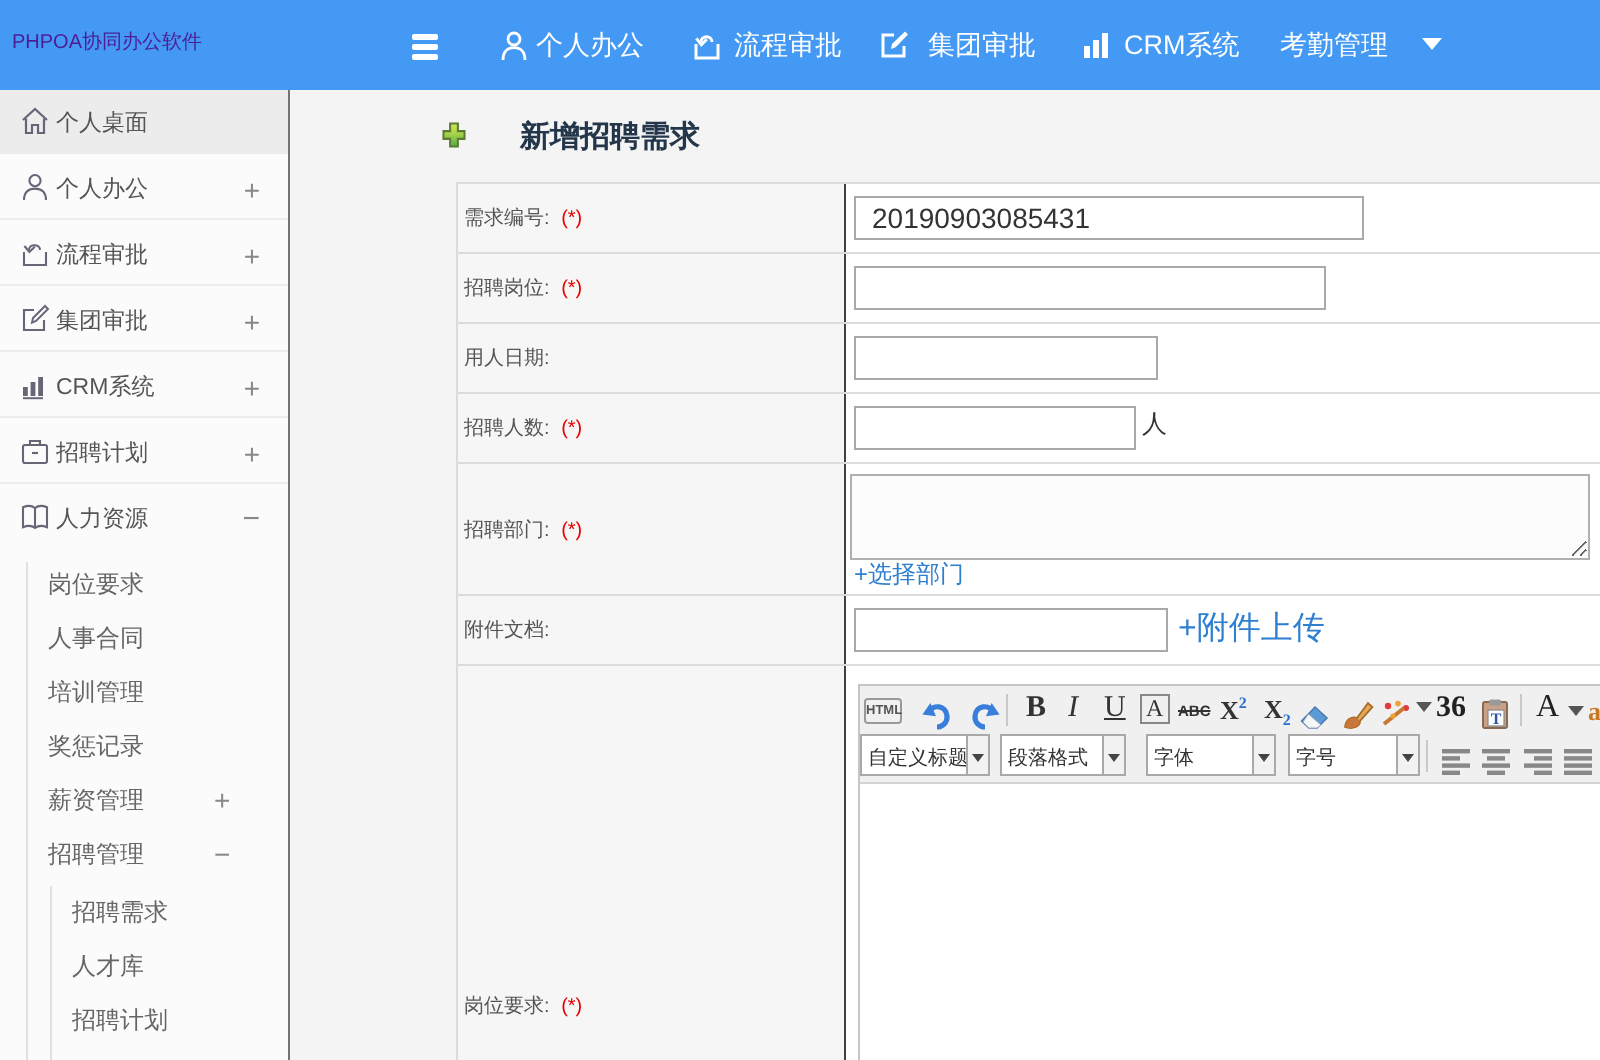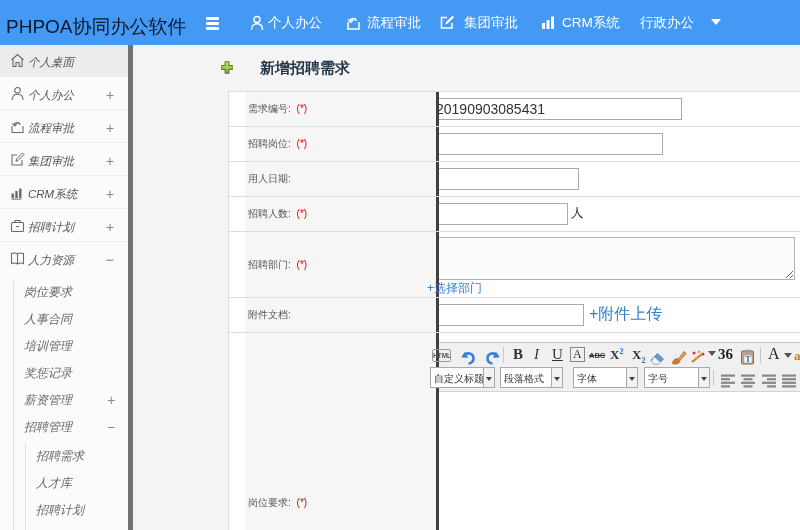--- a/index.html
+++ b/index.html
@@ -1,26 +1,26 @@
 <!DOCTYPE html>
 <html><head>
 <meta charset="utf-8">
 <style>
 * { margin:0; padding:0; box-sizing:border-box; }
 html,body { width:800px; height:530px; overflow:hidden; font-family:"Liberation Sans",sans-serif; background:#f4f4f4; }
 
 .topbar { position:absolute; left:0; top:0; width:800px; height:45px; background:#4499f4; color:#fff; z-index:5; }
-.logo { position:absolute; left:6px; top:14px; font-size:19px; color:#0f172a; }
+.logo { position:absolute; left:6px; top:14px; font-size:10px; color:#4c1d95; }
 .burger { position:absolute; left:206px; top:17px; width:13px; height:13px; }
 .burger i { display:block; height:3px; background:#fff; margin-bottom:2px; border-radius:1px; }
 .tmenu { position:absolute; top:0; height:45px; font-size:13.5px; color:#fff; }
 .tmenu .ic { position:absolute; top:15px; }
 .tmenu .tx { position:absolute; top:14px; white-space:nowrap; }
 
-.sidebar { position:absolute; left:0; top:45px; width:133px; height:485px; background:#fbfbfb; border-right:5px solid #737373; z-index:4;font-style:italic; }
+.sidebar { position:absolute; left:0; top:45px; width:145px; height:485px; background:#fbfbfb; border-right:1px solid #737373; z-index:4; }
 .sitem { position:relative; height:33px; line-height:36px; border-bottom:1px solid #ececec; color:#555; font-size:11.5px; }
 .sitem:first-child { height:32px; line-height:35px; background:#ececec; }
 .sitem .sic { position:absolute; left:10px; top:9px; width:15px; height:15px; }
 .sitem:first-child .sic { top:8px; }
 .sitem .stx { position:absolute; left:28px; }
 .sitem .pm { position:absolute; right:14px; top:0; color:#888; font-size:14px; font-family:"Liberation Sans",sans-serif; }
 .sub1 { position:relative; padding:4px 0 0 0; }
 .sub1:before { content:""; position:absolute; left:13px; top:6px; bottom:-200px; width:1px; background:#e0e0e0; }
 .s1item { position:relative; height:27px; line-height:27px; color:#666; font-size:12px; padding-left:24px; }
 .s1item .pm { position:absolute; left:107px; top:0; color:#888; font-size:14px; }
@@ -28,21 +28,21 @@
 .sub2:before { content:""; position:absolute; left:25px; top:2px; bottom:-100px; width:1px; background:#e0e0e0; }
 .s2item { position:relative; height:27px; line-height:30px; color:#666; font-size:12px; padding-left:36px; }
 
 .content { position:absolute; left:146px; top:45px; width:654px; height:485px; background:#f4f4f4; }
 .ctitle { position:absolute; left:70px; top:14px; height:28px; }
 .ctitle .plus { position:absolute; left:5px; top:2px; width:12px; height:13px; }
 .ctitle .ttx { position:absolute; left:22px; top:0px; font-size:15px; font-weight:bold; color:#24364a; white-space:nowrap;margin-left:22px; }
 
 .ftable { position:absolute; left:82px; top:46px; width:572px; border-left:1px solid #dcdcdc; border-top:1px solid #dcdcdc; background:#fff; }
 .frow { position:relative; width:100%; border-bottom:1px solid #dcdcdc; }
-.fl { position:absolute; left:16px; top:0; bottom:0; width:194px; background:#f6f6f6; border-right:3px solid #404040; }
+.fl { position:absolute; left:0; top:0; bottom:0; width:194px; background:#f6f6f6; border-right:1px solid #404040; }
 .fl .lt { position:absolute; left:3px; top:50%; margin-top:-7px; font-size:10px; color:#555; white-space:nowrap; }
 .req { color:#e60000; margin-left:3px; }
 .fr { margin-left:195px; padding:6px 0 0 3px; }
 input.ti { height:22px; border:1px solid #a9a9a9; background:#fff; font-size:14px; color:#333; padding:0 4px; font-family:"Liberation Sans",sans-serif; vertical-align:top; }
 .lnk { color:#2e7fd0; font-size:12px; text-decoration:none; }
 textarea.ta { width:370px; height:43px; border:1px solid #b0b0b0; background:#fcfcfc; resize:both; display:block; margin-left:-2px; }
 .unit { font-size:12.5px; color:#333; margin-left:3px; }
 
 .ed { margin:0 0 0 2px; width:1000px; border:1px solid #c5c5c5; background:#fff; }
 .edbar { background:#f0f0f0; border-bottom:1px solid #d4d4d4; padding:2px 0 2px 0; }
@@ -94,21 +94,21 @@
   <span class="tmenu" style="left:541px">
       <svg class="ic" width="15" height="15" viewBox="0 0 15 15">
         <rect x="1" y="8" width="3" height="6" fill="#fff"></rect>
         <rect x="5.5" y="5" width="3" height="9" fill="#fff"></rect>
         <rect x="10" y="1.5" width="3" height="12.5" fill="#fff"></rect>
       </svg>
       <span class="tx" style="left:21px">CRM系统</span>
     </span>
 
   <span class="tmenu" style="left:640px">
-      <span class="tx" style="left:0">行政办公</span>
+      <span class="tx" style="left:0">考勤管理</span>
       <svg class="ic" style="left:71px;top:19px" width="10" height="6" viewBox="0 0 10 6">
         <path d="M0 0 L10 0 L5 6 Z" fill="#fff"></path>
       </svg>
     </span>
 </div>
 
 <div class="sidebar">
   <div class="sitem">
       <svg class="sic" viewBox="0 0 15 15">
         <path d="M1.5 7 L7.5 1.5 L13.5 7" fill="none" stroke="#667" stroke-width="1.1"></path>

